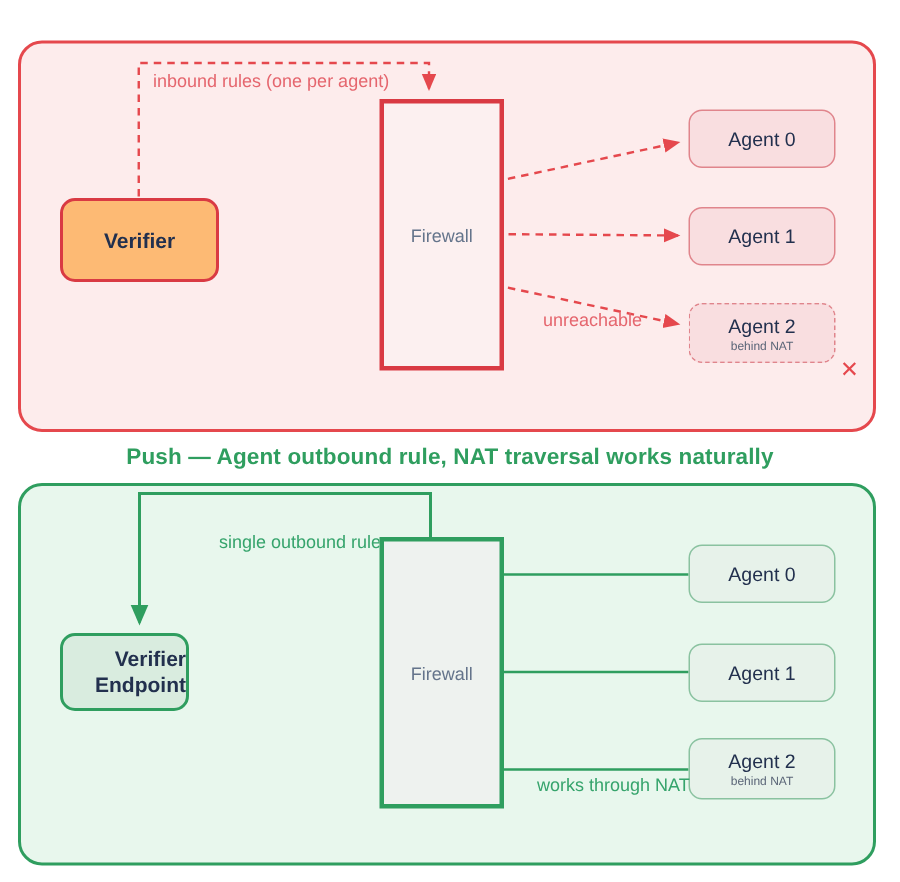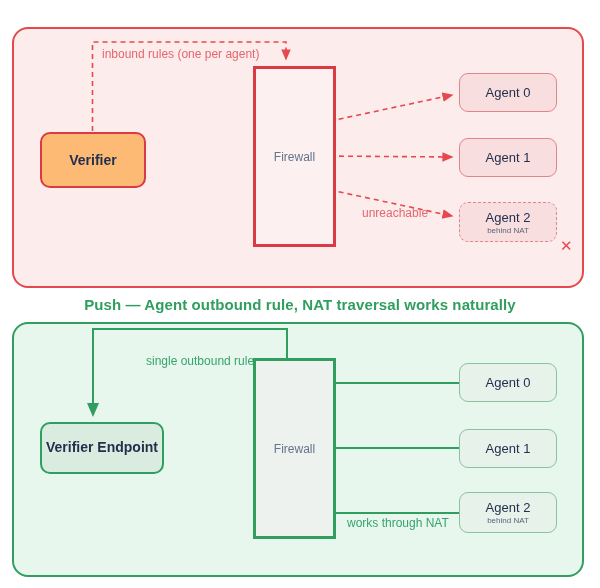--- a/index.html
+++ b/index.html
@@ -14,40 +14,40 @@
   .panel{position:absolute;left:12px;width:568px;border-radius:16px;box-sizing:content-box;}
   .pull-panel{top:27px;height:257px;background:#fdecec;border:2.5px solid #e5484d;}
   .push-panel{top:322px;height:251px;background:#e8f7ed;border:2.5px solid #2f9e5f;}
 
   .overlay{position:absolute;left:0;top:0;width:600px;height:588px;pointer-events:none;}
 
   .node{position:absolute;display:flex;flex-direction:column;align-items:center;
         justify-content:center;text-align:right;box-sizing:border-box;}
   .verifier{left:40px;top:132px;width:106px;height:56px;background:#fdba74;
         border:2.5px solid #d93a43;border-radius:10px;font-weight:700;font-size:14px;color:#22304e;}
-  .verifier-endpoint{left:40px;top:422px;width:124px;height:52px;background:#d9ecdf;
+  .verifier-endpoint{left:40px;top:422px;width:86px;height:52px;background:#d9ecdf;
         border:2.5px solid #2f9e5f;border-radius:10px;font-weight:700;font-size:14px;
         color:#22304e;line-height:1.25;padding:0 0;}
   .firewall{left:253px;width:83px;height:181px;font-size:12px;color:#64748b;}
   .fw-pull{top:66px;background:#fcf0f0;border:3px solid #d93a43;}
   .fw-push{top:358px;background:#eef2ef;border:3px solid #2f9e5f;}
 
   .agent{left:459px;width:98px;height:39px;border-radius:9px;font-size:13px;color:#22304e;}
   .agent .sub{font-size:8px;color:#5a6577;margin-top:1px;}
   .agent-pull{background:#f9dee0;border:1.5px solid #e0858c;}
   .agent-pull.dashed{border-style:dashed;}
   .agent-push{background:#e7f2ea;border:1.5px solid #8ac2a0;}
   .a0p{top:73px;} .a1p{top:138px;} .a2p{top:202px;height:40px;}
   .a0q{top:363px;} .a1q{top:429px;} .a2q{top:492px;height:41px;}
 
   .small-label{position:absolute;font-size:12px;white-space:nowrap;}
   .inbound-label{left:102px;top:47px;color:#e5666e;}
   .unreachable-label{left:362px;top:206px;color:#e5666e;}
   .outbound-label{left:146px;top:340px;color:#36a46c;margin-top:14px;}
-  .works-label{left:347px;top:516px;color:#36a46c;}
+  .works-label{left:358px;top:516px;color:#36a46c;}
   .xmark{position:absolute;left:560px;top:237px;font-size:15px;color:#e5484d;}
 </style>
 </head>
 <body>
 
 <div class="stage">
 
   <div class="panel pull-panel"></div>
 
   <div class="title push-title">Push — Agent outbound rule, NAT traversal works naturally</div>

